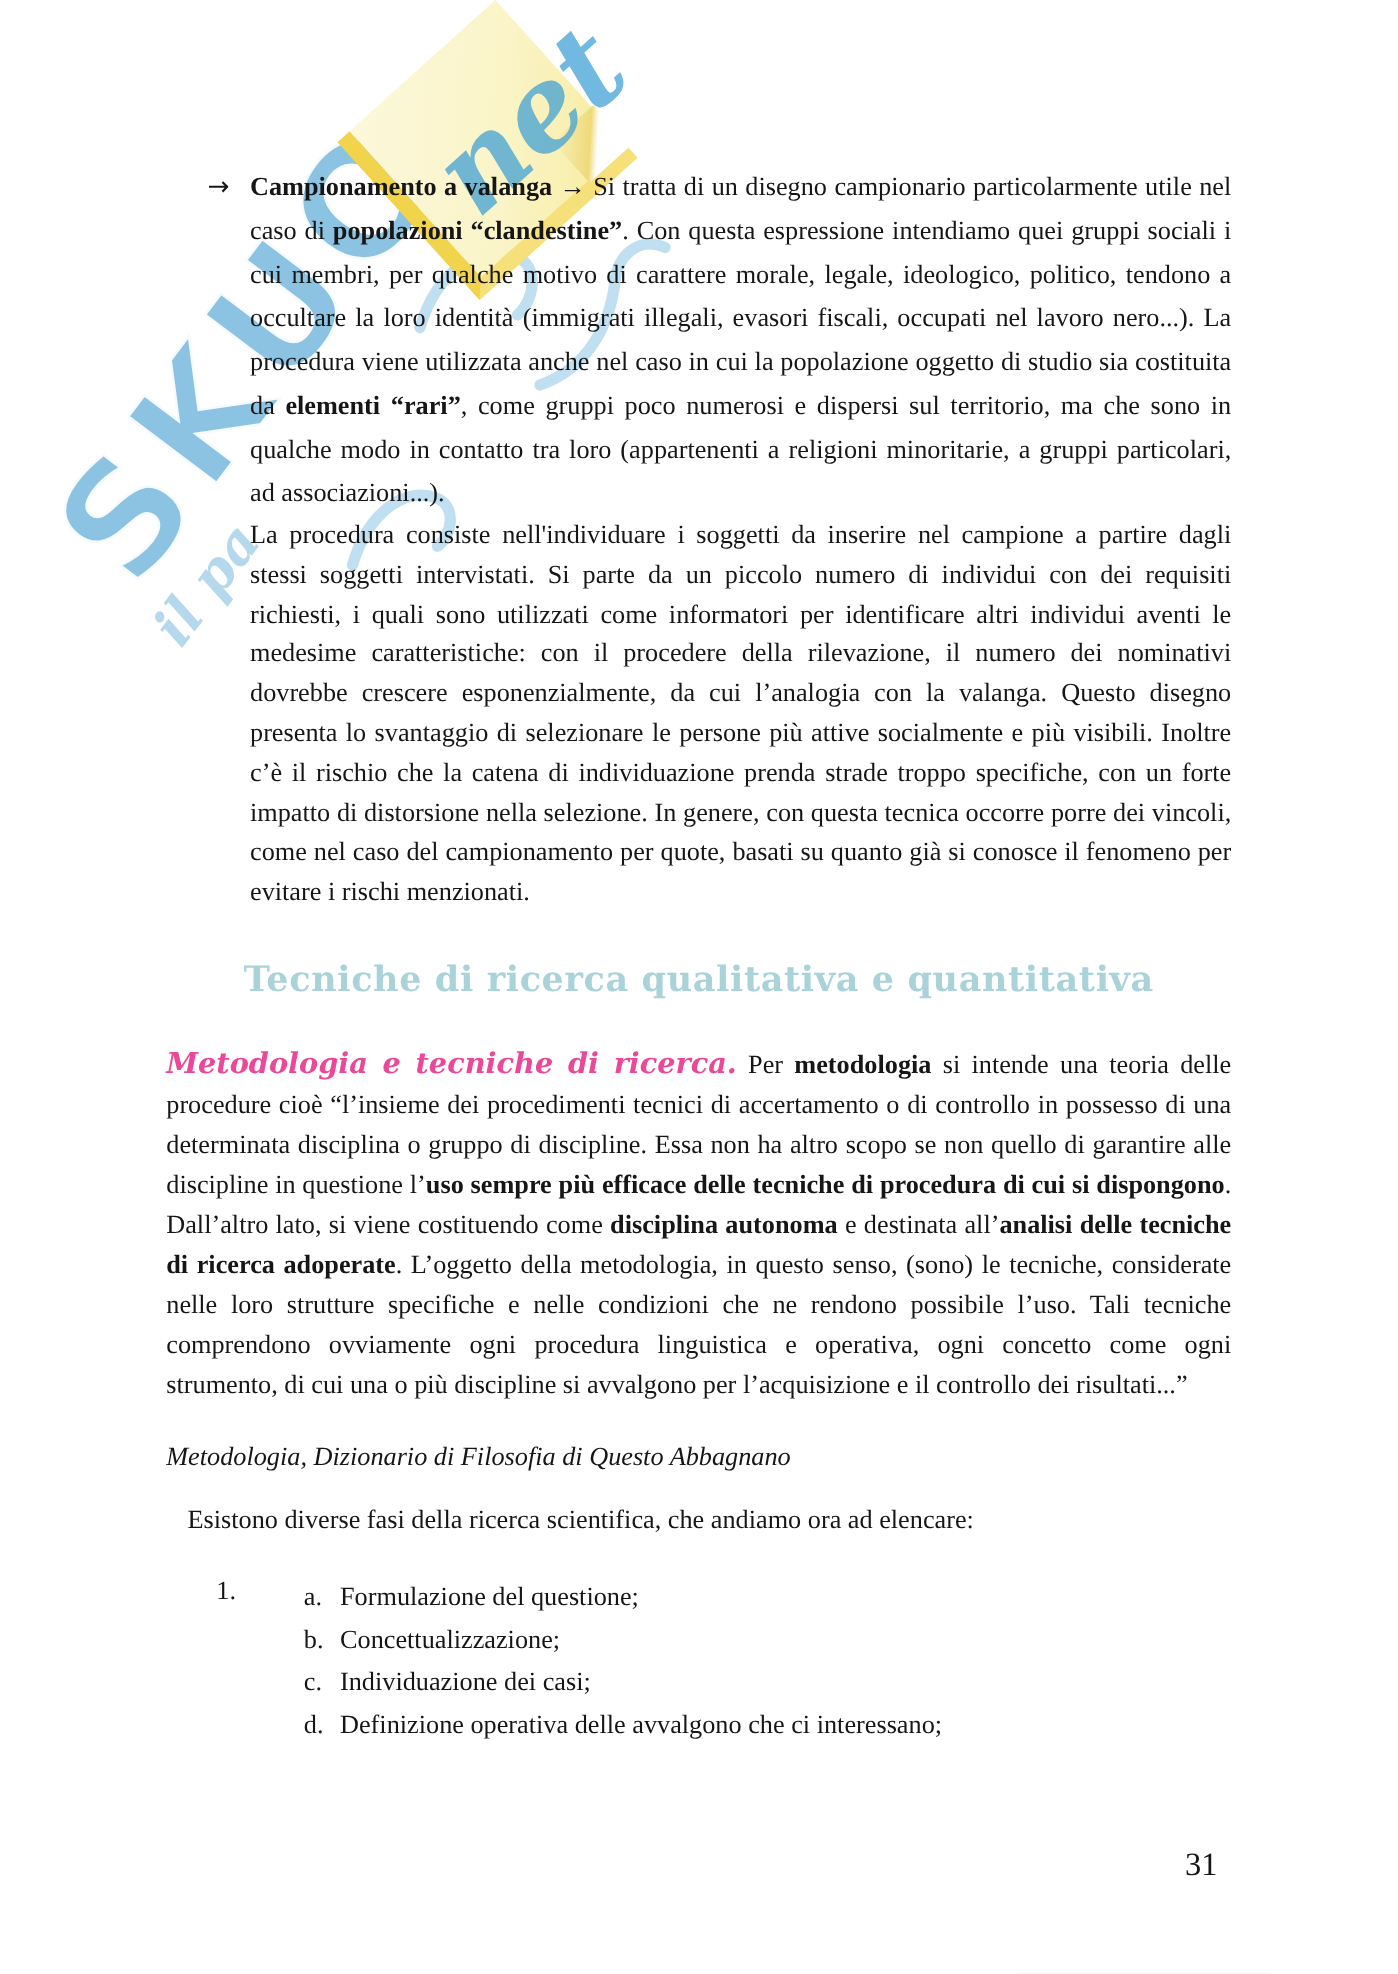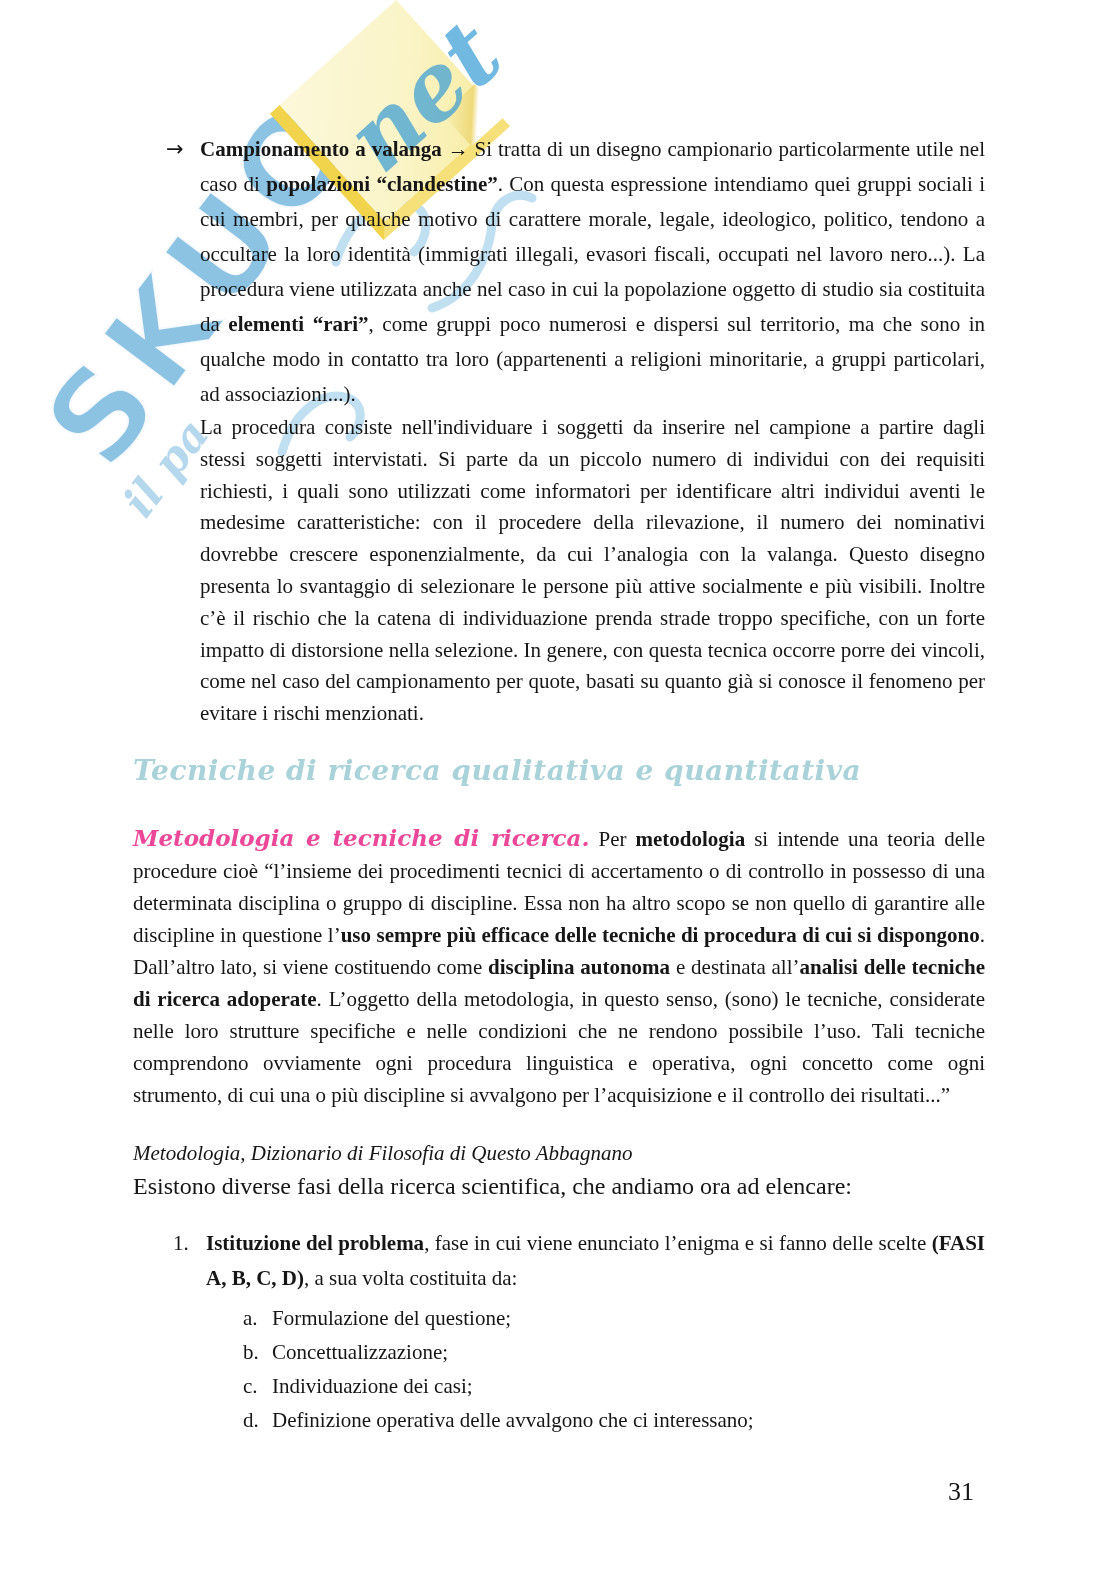--- a/index.html
+++ b/index.html
@@ -59,32 +59,32 @@
   .bullet-row{display:flex;}
   .bullet-marker{
     flex:0 0 67px;box-sizing:border-box;padding-left:33px;
     font-family:"DejaVu Sans",sans-serif;font-size:21px;line-height:35px;
   }
   .bullet-body{flex:1;min-width:0;font-family:Liberation Serif, serif;}
   .p1{line-height:35px;}
   .p2{line-height:31.8px;}
   .b{font-weight:700;}
   .heading{
-    margin:24px 0 0 0;
-    font-family:"DejaVu Serif",serif;font-style:italic;font-weight:700;
+    margin:37px 0 0 0;text-align:center;
+    font-family:"DejaVu Serif",serif;font-weight:700;
     font-size:28px;line-height:34px;letter-spacing:0.5px;
     color:#a9d2d9;
   }
   .p3{margin-top:34px;line-height:32px;}
   .script-seg{
     font-family:"DejaVu Serif",serif;font-style:italic;font-weight:700;
     font-size:23px;color:#ec4899;
   }
   .citation{margin:26px 0 0 0;font-style:italic;font-size:21px;line-height:33px;}
-  .intro{margin:0;font-size:24px;line-height:33px;}
+  .intro{margin:17px;font-size:21px;line-height:33px;}
   .nlist{margin-top:23px;}
   .nitem{display:flex;}
   .nnum{flex:0 0 73px;box-sizing:border-box;padding-left:40px;font-size:21px;line-height:35px;}
   .nbody{flex:1;min-width:0;}
   .nbody .para{line-height:35px;}
   .sublist{margin-top:5px;}
   .subitem{display:flex;font-size:21px;line-height:34px;}
   .slet{flex:0 0 66px;box-sizing:border-box;padding-left:37px;}
   .stext{flex:1;}
   .page-number{position:absolute;left:948px;top:1477px;z-index:1;font-size:26px;}
@@ -124,21 +124,20 @@
 
     <p class="para p3"><span class="script-seg">Metodologia e tecniche di ricerca.</span><span> Per </span><span class="b">metodologia</span><span> si intende una teoria delle procedure cioè “l’insieme dei procedimenti tecnici di accertamento o di controllo in possesso di una determinata disciplina o gruppo di discipline. Essa non ha altro scopo se non quello di garantire alle discipline in questione l’</span><span class="b">uso sempre più efficace delle tecniche di procedura di cui si dispongono</span><span>. Dall’altro lato, si viene costituendo come </span><span class="b">disciplina autonoma</span><span> e destinata all’</span><span class="b">analisi delle tecniche di ricerca adoperate</span><span>. L’oggetto della metodologia, in questo senso, (sono) le tecniche, considerate nelle loro strutture specifiche e nelle condizioni che ne rendono possibile l’uso. Tali tecniche comprendono ovviamente ogni procedura linguistica e operativa, ogni concetto come ogni strumento, di cui una o più discipline si avvalgono per l’acquisizione e il controllo dei risultati...”</span></p>
 
     <p class="citation">Metodologia, Dizionario di Filosofia di Questo Abbagnano</p>
     <p class="intro">Esistono diverse fasi della ricerca scientifica, che andiamo ora ad elencare:</p>
 
     <div class="nlist">
       <div class="nitem">
         <div class="nnum">1.</div>
         <div class="nbody">
-          <p class="para"><span class="b">Istituzione del problema</span><span>, fase in cui viene enunciato l’enigma e si fanno delle scelte </span><span class="b">(FASI A, B, C, D)</span><span>, a sua volta costituita da:</span></p>
           <div class="sublist">
             <div class="subitem">
               <span class="slet">a.</span>
               <span class="stext">Formulazione del questione;</span>
             </div>
             <div class="subitem">
               <span class="slet">b.</span>
               <span class="stext">Concettualizzazione;</span>
             </div>
             <div class="subitem">

